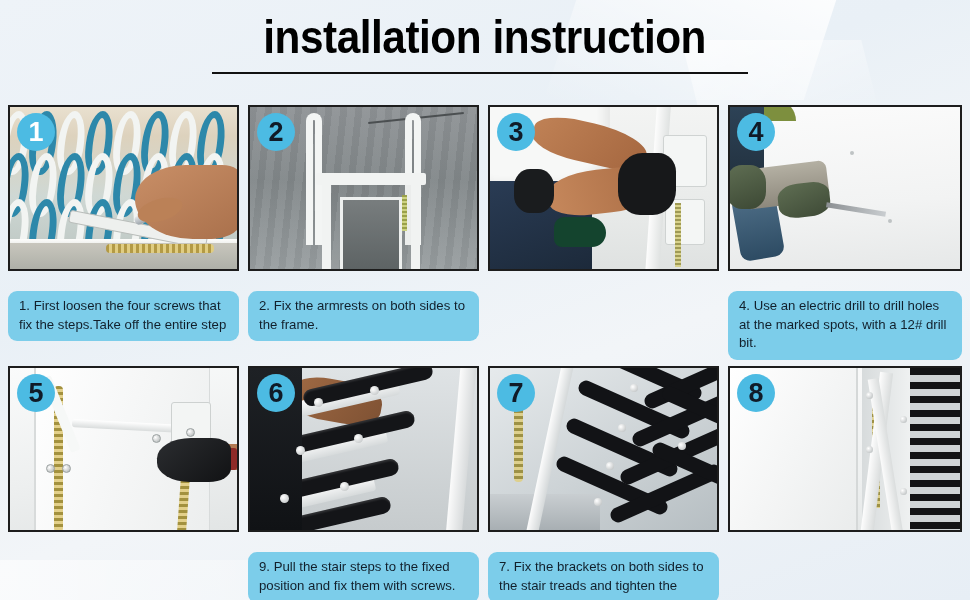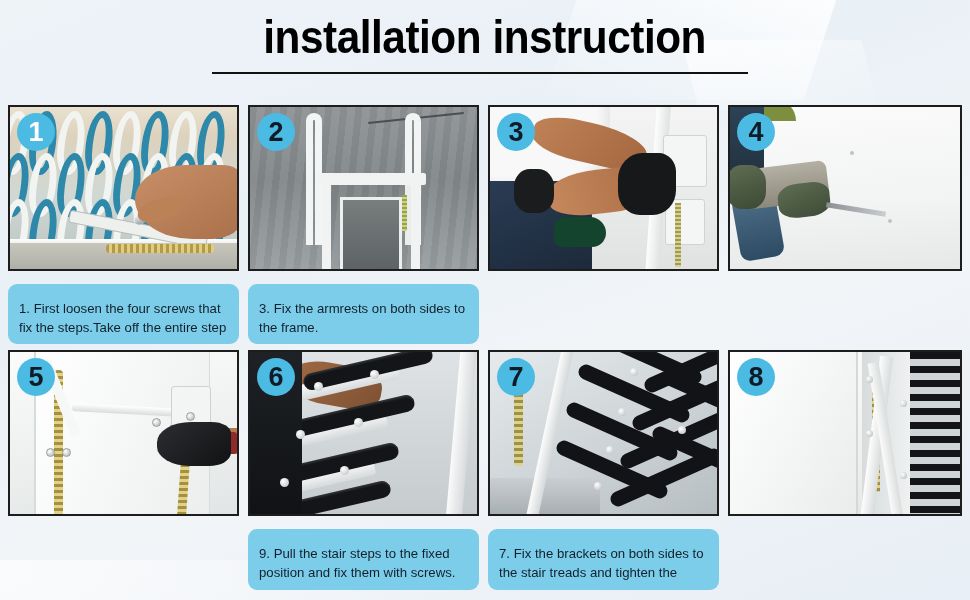--- a/index.html
+++ b/index.html
@@ -101,27 +101,27 @@
     font-weight: 700;
     line-height: 38px;
     text-align: center;
     z-index: 9;
     font-family: "Liberation Sans", sans-serif;
   }
   .badge.dark { color: #101b28; }
 
   
   .caption {
-    margin-top: 13px;
+    margin-top: 20px;
     background: #7ccdea;
     border-radius: 9px;
     color: #12202c;
     font-size: 13.2px;
     line-height: 1.42;
-    padding: 16px 9px 7px 11px;
+    padding: 6px 9px 7px 11px;
     min-height: 46px;
   }
   .caption.tall { min-height: 62px; }
 
   
 
   
   .s1 { background: linear-gradient(180deg,#e9e0cf 0%, #ddd2bd 18%, #cfd8d4 55%, #b9c3bf 100%); }
   .s1 .linkrow { position: absolute; left: -8px; width: 250px; display: flex; }
   .s1 .lk {
@@ -513,21 +513,21 @@
           <div class="crack"></div>
           <div class="arm-l"></div>
           <div class="arm-r"></div>
           <div class="frame-outer"></div>
           <div class="frame-top"></div>
           <div class="opening"></div>
           <div class="spring"></div>
         </div>
         <div class="badge dark">2</div>
       </div>
-      <div class="caption">3. Fix the armrests on both sides to the frame.</div>
+      <div class="caption">2. Fix the armrests on both sides to the frame.</div>
     </div>
 
     <div class="cell">
       <div class="photo">
         <div class="scene s3">
           <div class="frame-rail"></div>
           <div class="bracket"></div>
           <div class="bracket2"></div>
           <div class="coil3"></div>
           <div class="shirt"></div>
@@ -550,20 +550,21 @@
           <div class="drill-grip"></div>
           <div class="drill-body"></div>
           <div class="gloveB"></div>
           <div class="gloveA"></div>
           <div class="drill-bit"></div>
           <div class="dot" style="left:158px; top:112px"></div>
           <div class="dot" style="left:120px; top:44px"></div>
         </div>
         <div class="badge dark">4</div>
       </div>
+      <div class="caption tall">4. Use an electric drill to drill holes at the marked spots, with a 12# drill bit.</div>
     </div>
   </div>
 
   <div class="row row-2">
 
     <div class="cell">
       <div class="photo">
         <div class="scene s5">
           <div class="panel"></div>
           <div class="spr1"></div>

